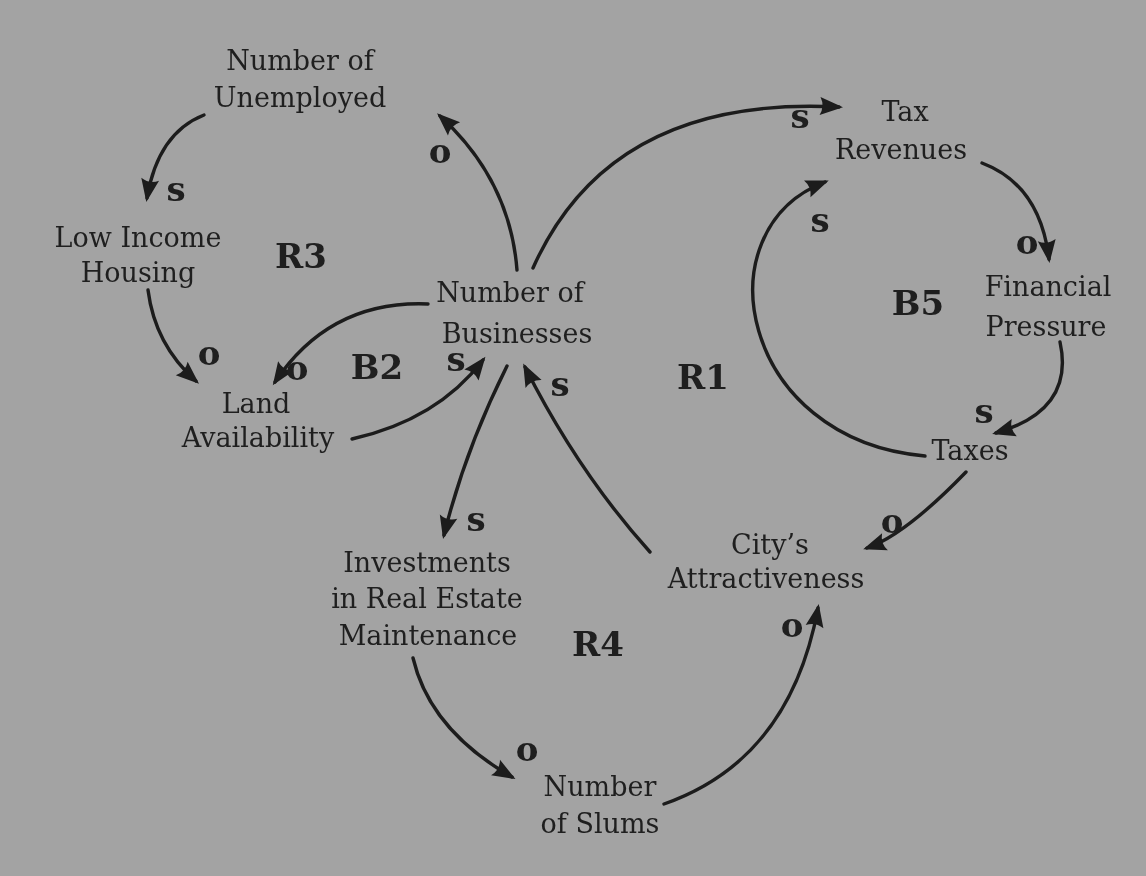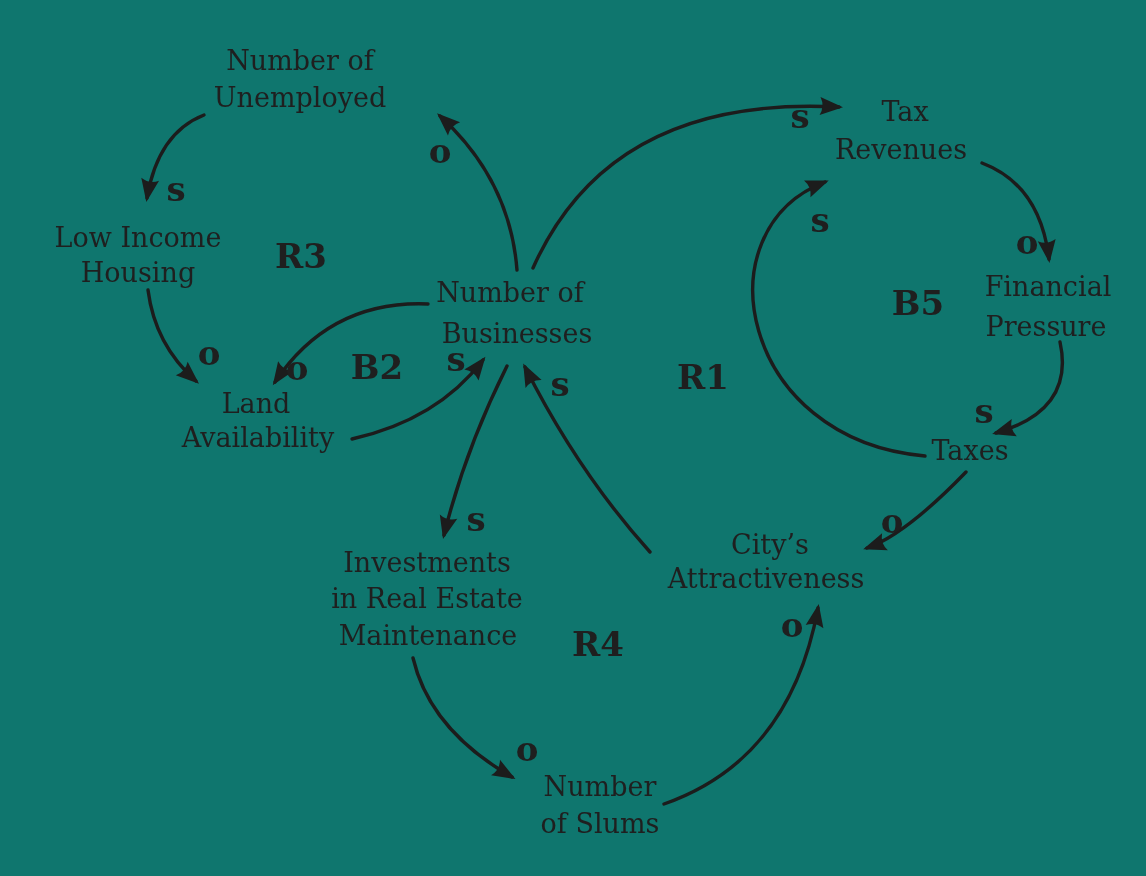--- a/index.html
+++ b/index.html
@@ -1,16 +1,16 @@
 <!DOCTYPE html>
 <html><head>
 <meta charset="utf-8">
 <style>
   html,body{margin:0;padding:0;background:#ffffff;}
-  .stage{position:relative;width:1146px;height:876px;background:#0f766e;overflow:hidden;}
+  .stage{position:relative;width:1146px;height:876px;background:#a3a3a3;overflow:hidden;}
   svg{position:absolute;left:0;top:0;}
   .link{fill:none;stroke:#1c1c1c;stroke-width:3.4;stroke-linecap:round;}
   text{fill:#1f1f1f;font-family:"DejaVu Serif","Liberation Serif",serif;}
   .node{font-size:27px;text-anchor:middle;}
   .loop{font-size:34px;font-weight:bold;text-anchor:middle;}
   .pol{font-size:34px;font-weight:bold;text-anchor:middle;}
 </style>
 </head>
 <body>
 

